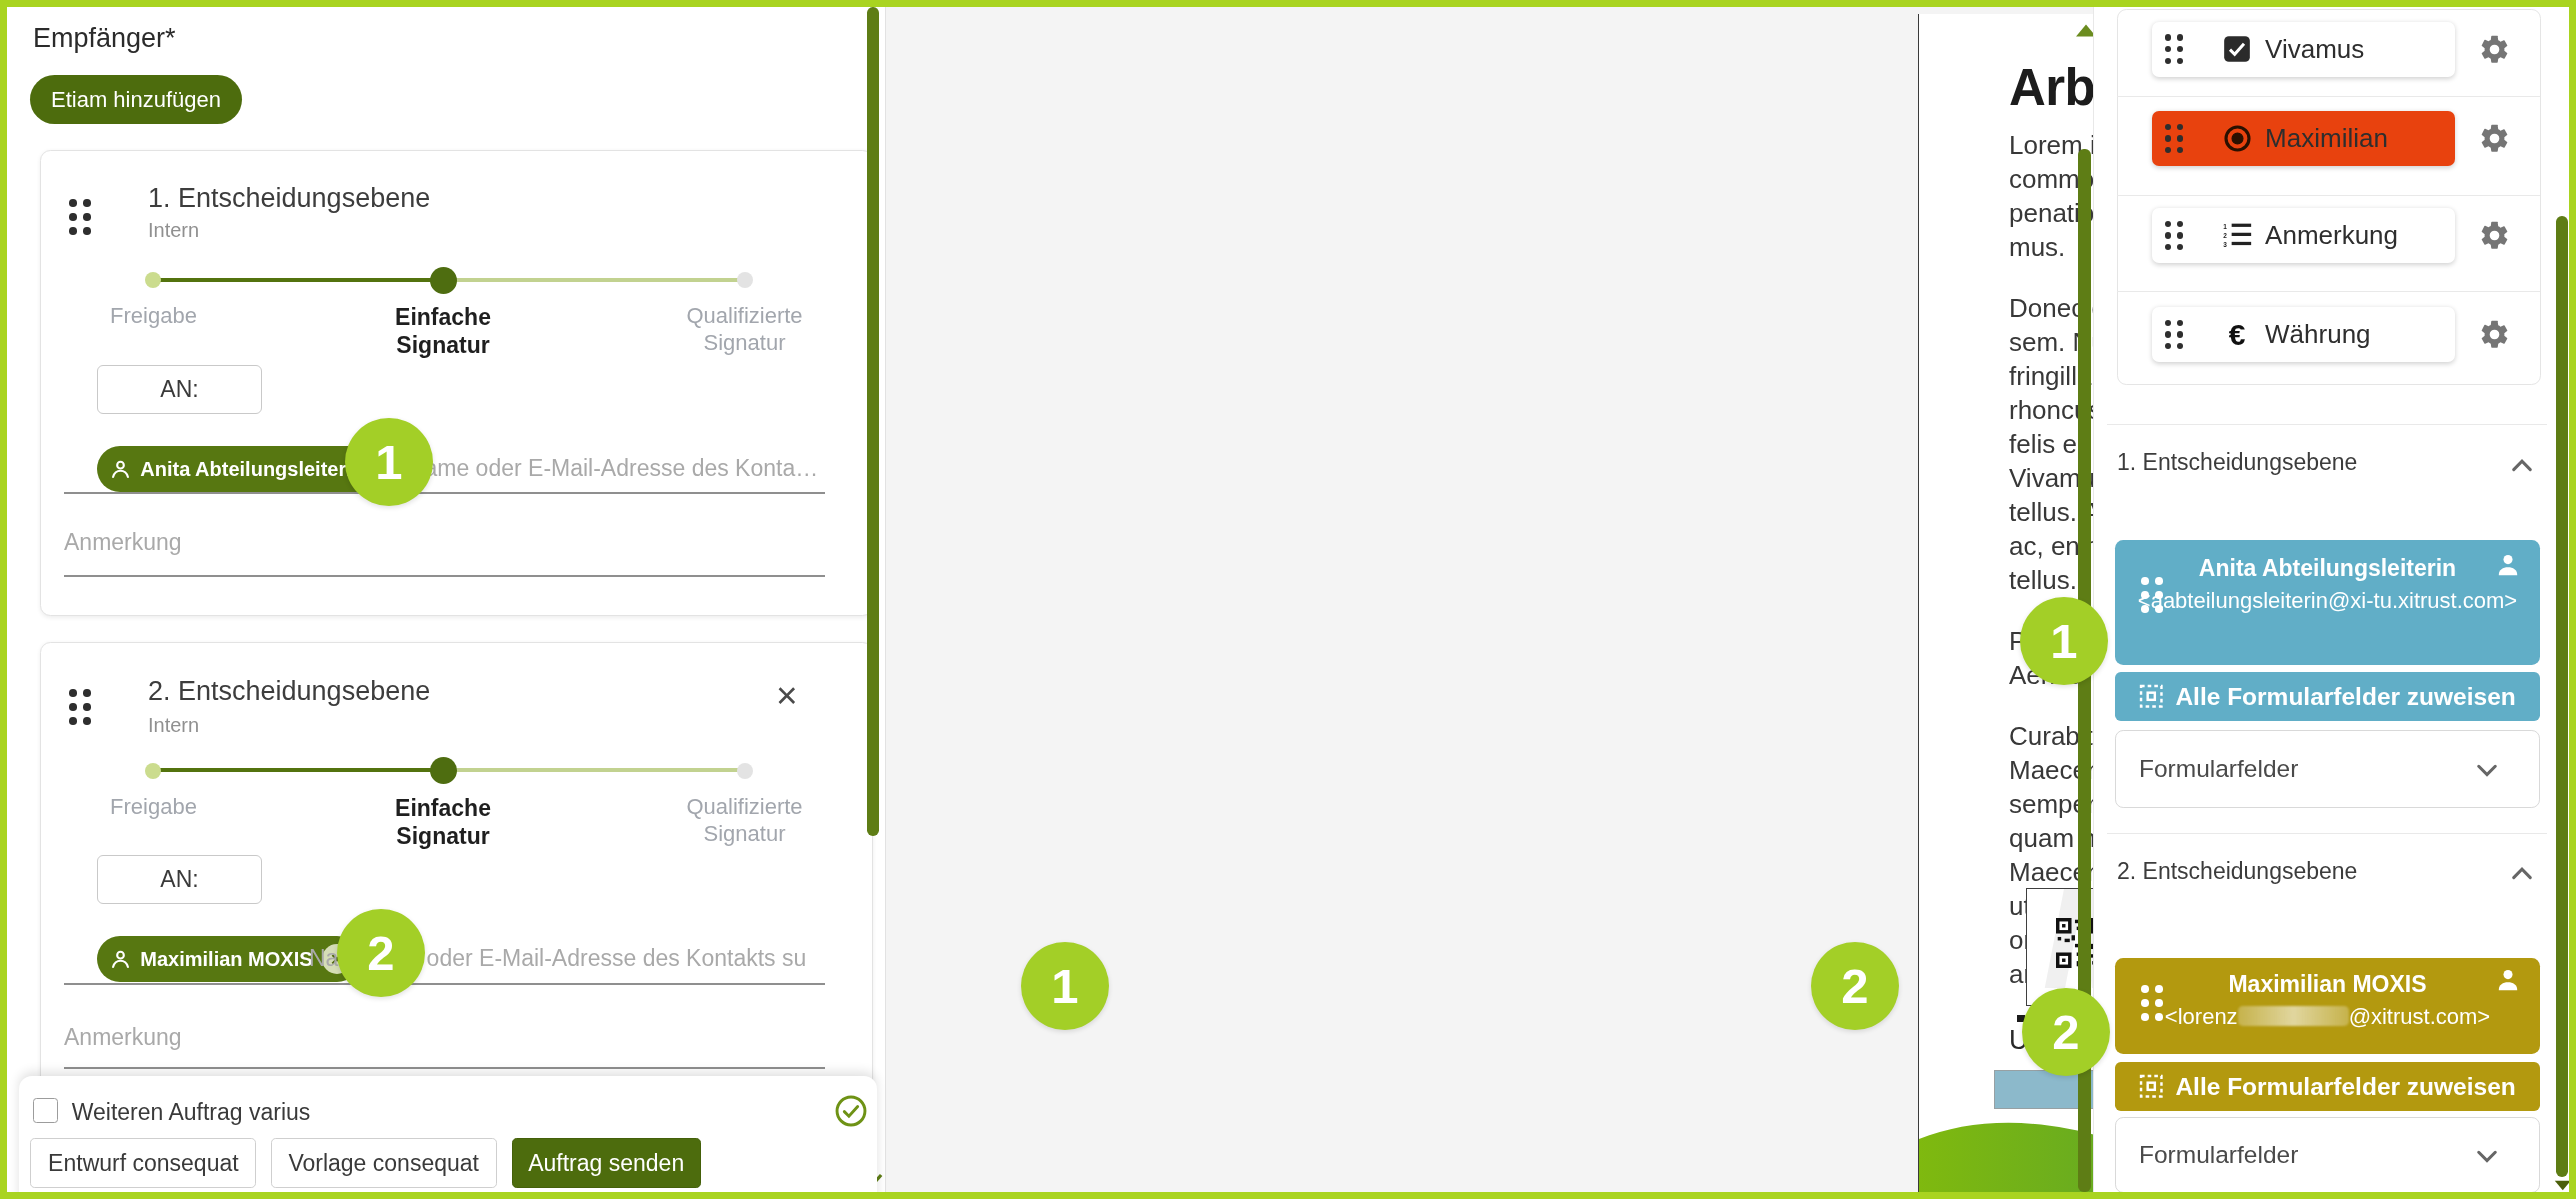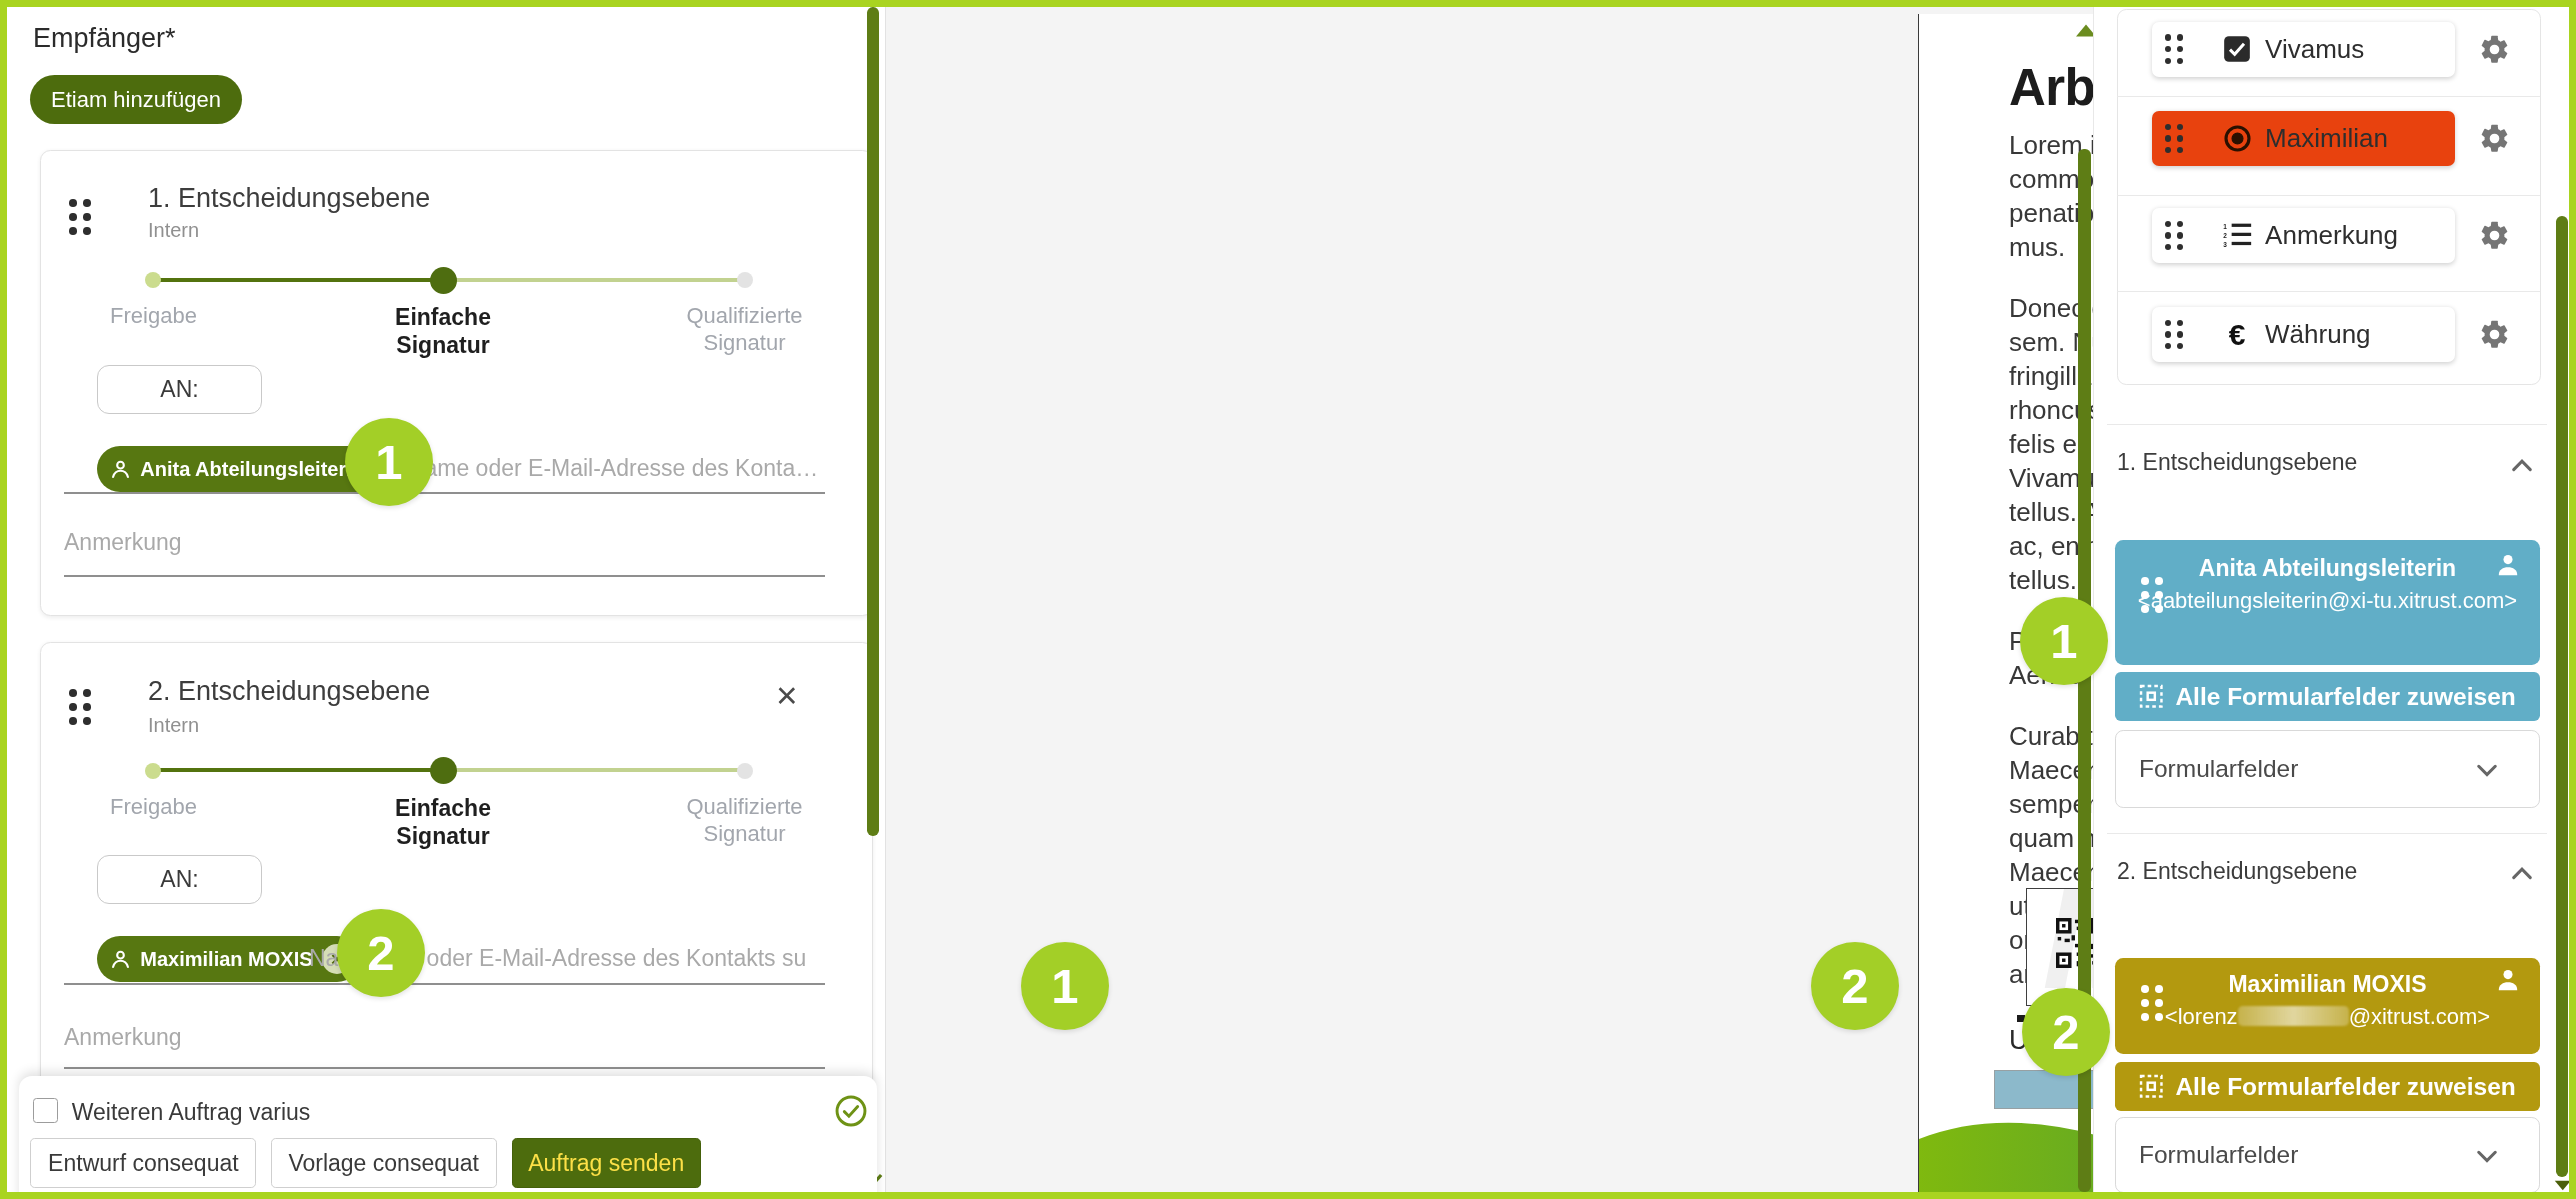--- a/index.html
+++ b/index.html
@@ -30,39 +30,39 @@
 
   .lvl-title { font-size:27px; font-weight:500; color:#3d3d3d; }
   .lvl-sub   { font-size:20px; color:#909090; }
   .x-close   { font-size:37px; font-weight:100; color:#4a4a4a; line-height:27px; cursor:pointer; }
 
   .track { position:absolute; height:4.1px; }
   .sdot  { position:absolute; border-radius:50%; }
   .slabel{ position:absolute; text-align:center; font-size:22px; color:#a2a6ad; line-height:1.22; }
   .slabel.active { font-weight:700; color:#1f1f1f; font-size:23px; }
 
-  .an-btn { position:absolute; left:56px; width:165px; height:49px; border:1.2px solid #c9c9c9; border-radius:12px;
+  .an-btn { position:absolute; left:56px; width:165px; height:49px; border:1.2px solid #c9c9c9; border-radius:6px;
     background:#fff; font-size:23px; color:#3a3a3a; display:flex; align-items:center; justify-content:center; cursor:pointer; }
 
   .chip { position:absolute; left:56px; height:46px; border-radius:23px; background:#577711; color:#fff;
     display:inline-flex; align-items:center; gap:9.3px; padding:0 8.2px 0 13px; }
   .chip .nm { font-size:20px; font-weight:700; white-space:nowrap; }
   .chip .xc { width:30px; height:30px; border-radius:50%; background:#d5ddb6; color:#4f680d;
     font-size:21px; font-weight:700; display:flex; align-items:center; justify-content:center; cursor:pointer; }
 
   .ph { position:absolute; font-size:23px; color:#a9a9a9; white-space:nowrap; overflow:hidden; text-overflow:ellipsis; }
   .uline { position:absolute; height:1.8px; background:#8f8f8f; }
 
   .footer-bar { position:absolute; left:11.7px; top:1069px; width:858px; height:130px; background:#fff;
     border-radius:13px 13px 0 0; box-shadow:0 -3.5px 10.5px rgba(0,0,0,.12); z-index:10; }
   .cbx { position:absolute; left:14.6px; top:22px; width:24.5px; height:24.5px; border:1.8px solid #9c9c9c; border-radius:3.5px; background:#fff; cursor:pointer; }
   .foot-label { position:absolute; left:53px; top:23px; font-size:23px; color:#3a3a3a; }
   .btn { position:absolute; top:62px; height:50px; border-radius:4.7px; font-size:23px; display:flex; align-items:center; justify-content:center; cursor:pointer; }
   .btn.ghost { background:#fff; border:1.2px solid #cfcfcf; color:#3a3a3a; }
-  .btn.solid { background:#4d6c0d; color:#fde047; border:1.2px solid #44600a; }
+  .btn.solid { background:#4d6c0d; color:#ffffff; border:1.2px solid #44600a; }
 
   .vscroll { position:absolute; border-radius:5.8px; background:#5e7d15; z-index:7; }
 
   
   .page { position:absolute; left:1032px; top:7px; width:903px; height:1185px; background:#fff;
     border-left:1.8px solid #3a3a3a; border-right:1.8px solid #3a3a3a; overflow:hidden; }
   .doc-title { position:absolute; left:90px; top:44px; font-size:51px; font-weight:700; color:#1c1c1c; letter-spacing:-0.6px; }
   .doc-body { position:absolute; left:90px; top:114px; width:750px; font-size:26px; color:#383838; line-height:34px; }
   .doc-body p + p { margin-top:27px; }
 

